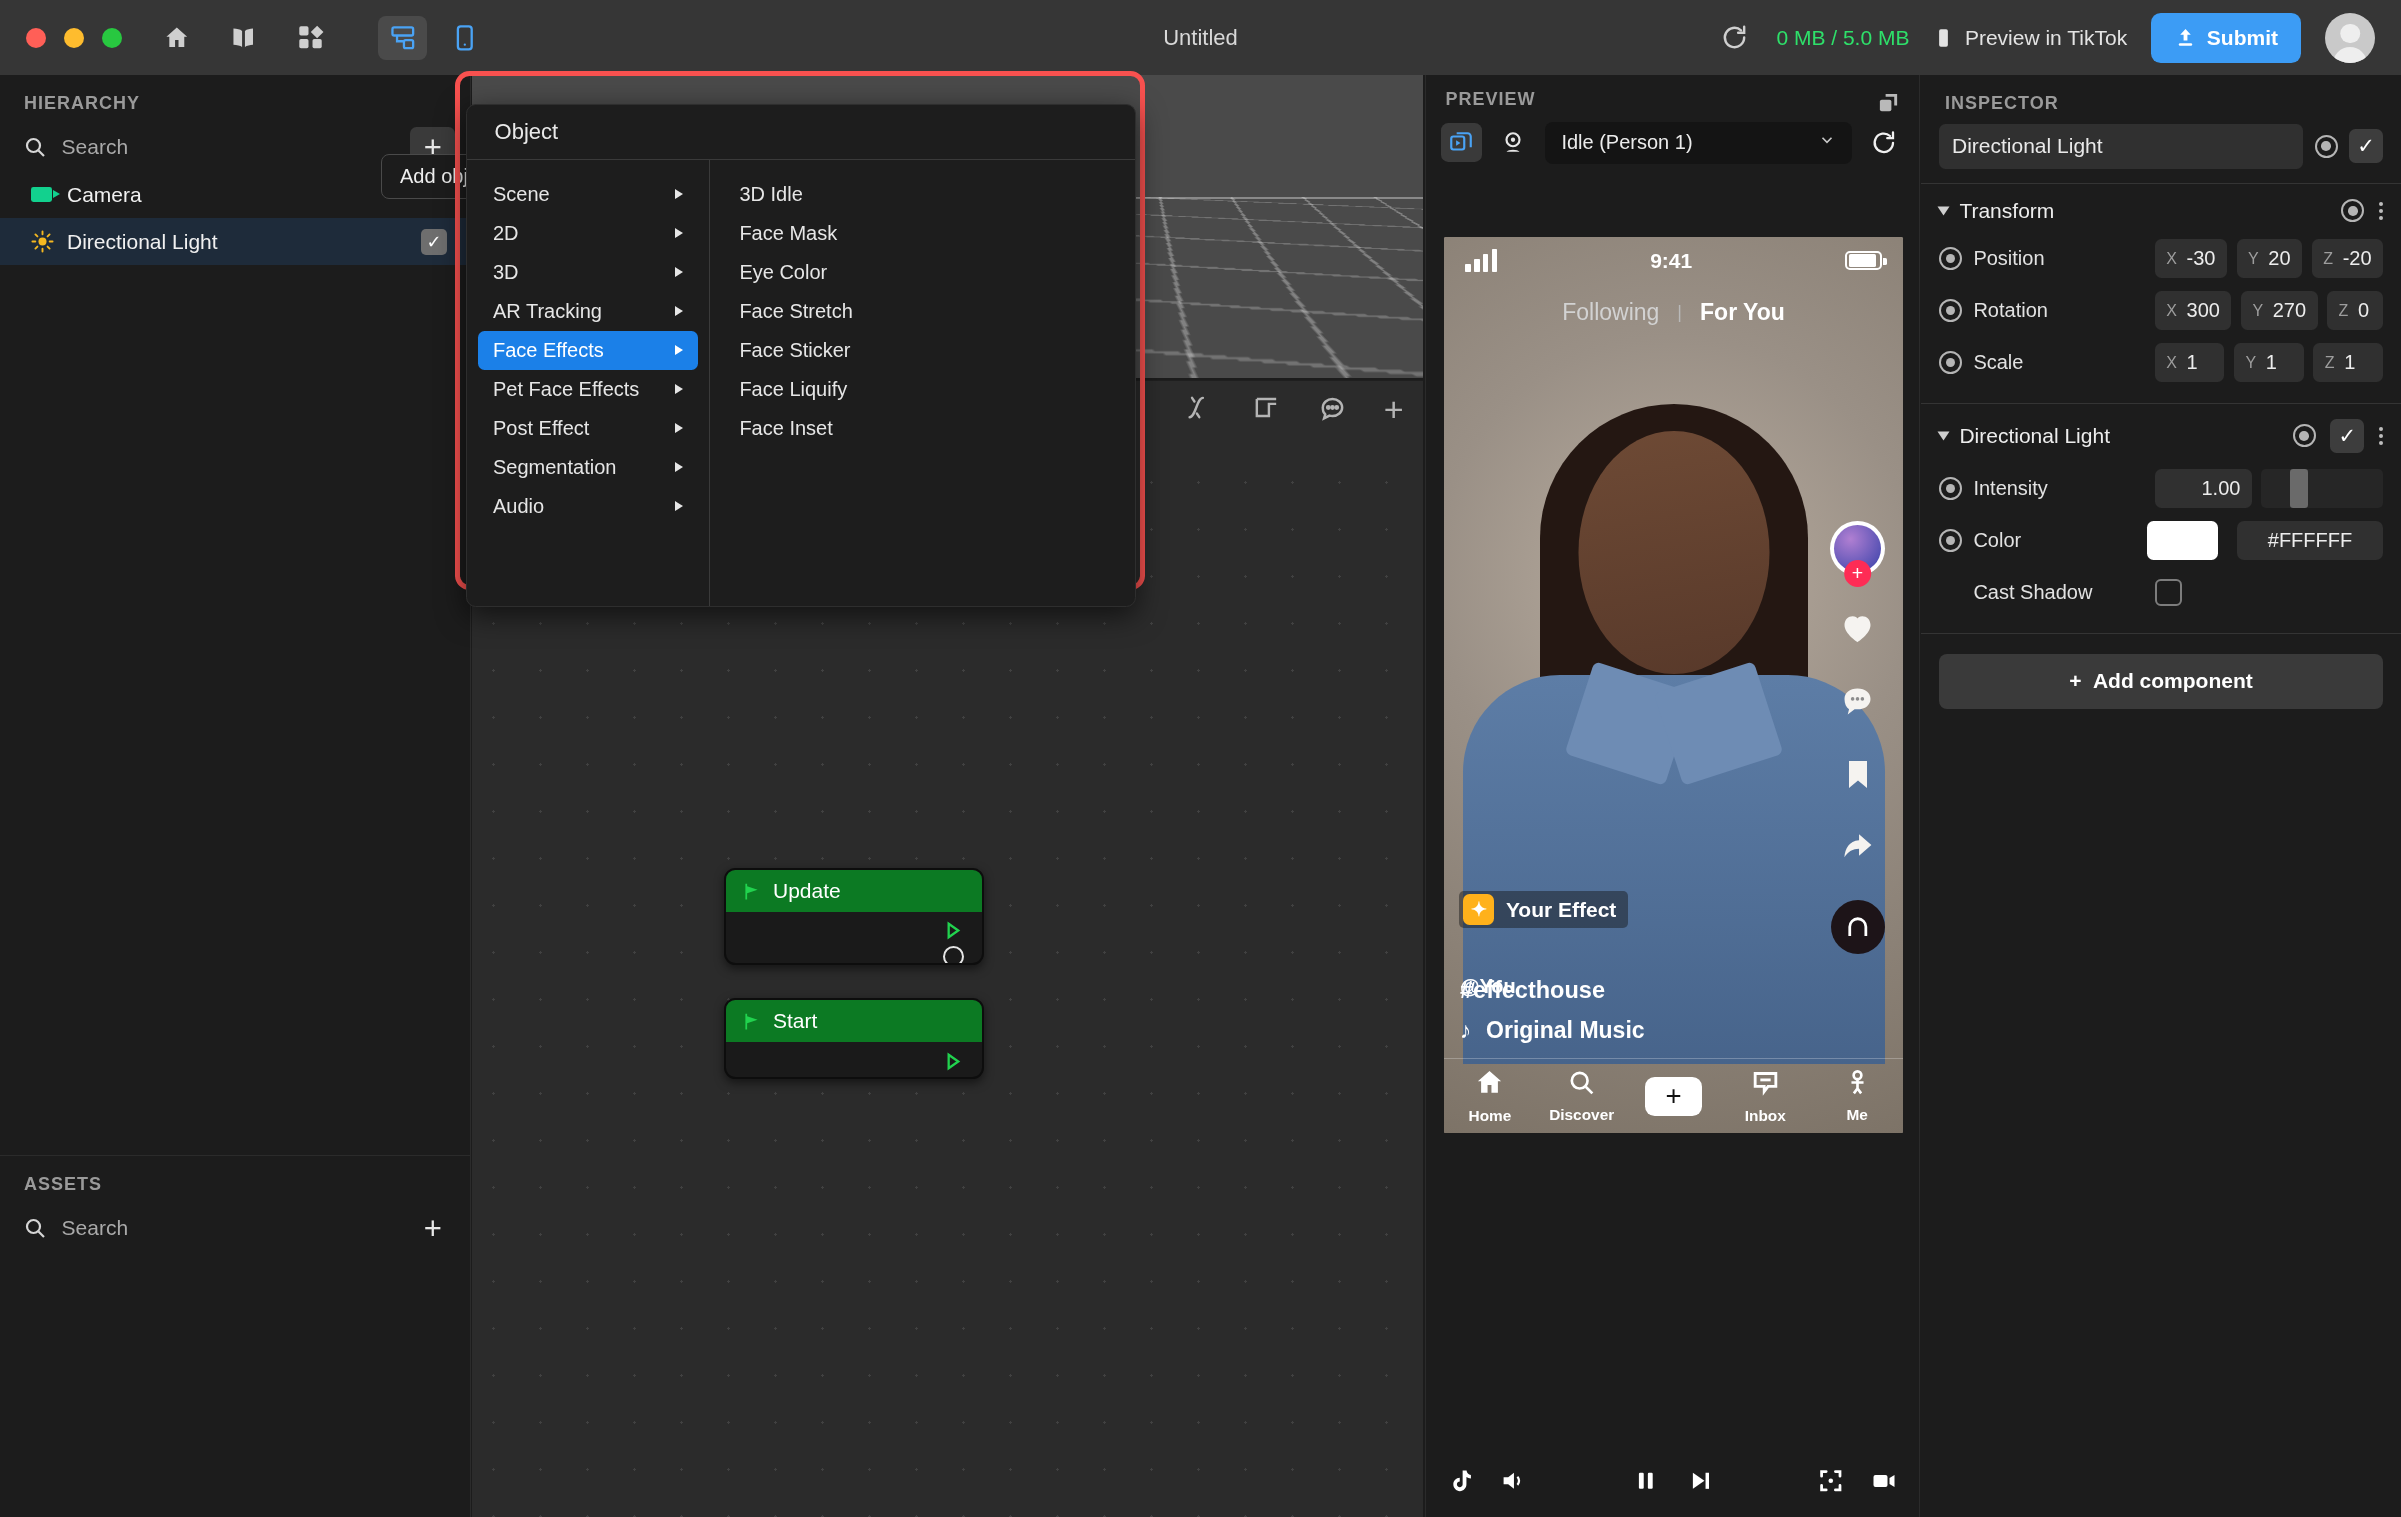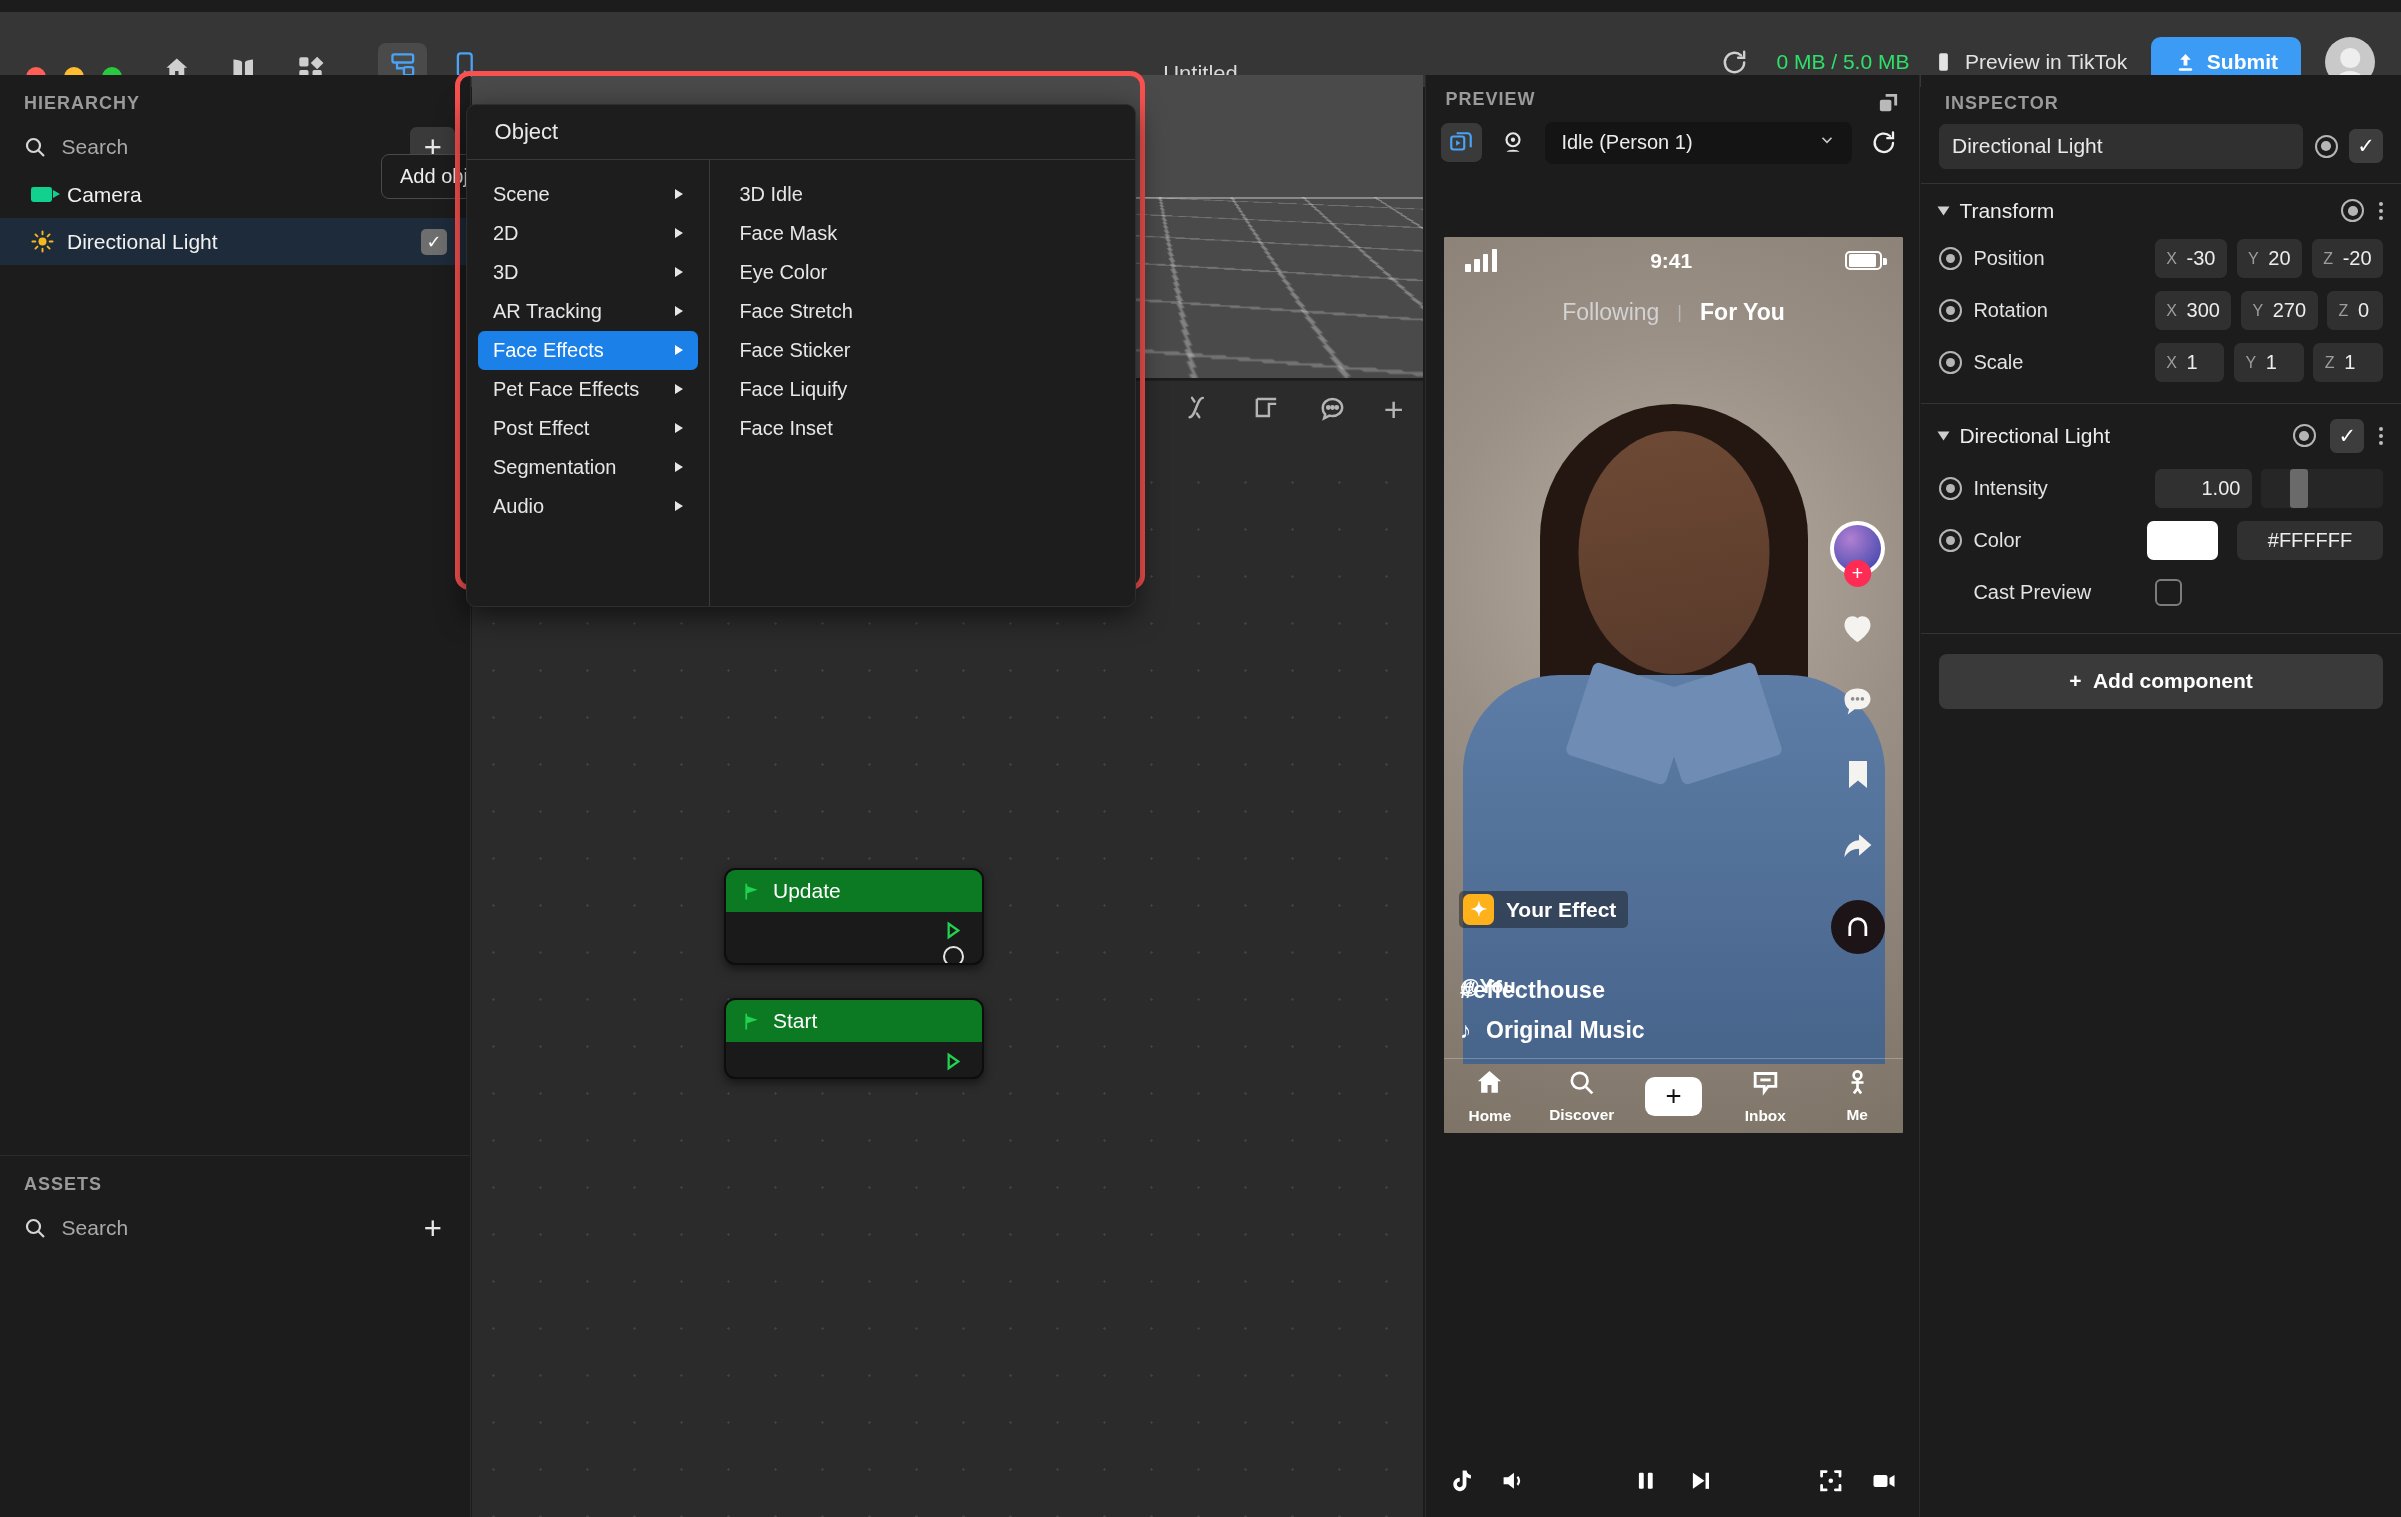--- a/index.html
+++ b/index.html
@@ -7,21 +7,21 @@
   body{
     width:2401px;height:1517px;overflow:hidden;
     font-family:"Liberation Sans", sans-serif;
     color:#e8e8e8;
     -webkit-font-smoothing:antialiased;
   }
   .app{position:relative;width:2401px;height:1517px;background:#1c1c1c;}
 
   
   .titlebar{position:absolute;left:0;top:0;width:2401px;height:75px;background:#363636;
-    display:flex;align-items:flex-end;margin-top:12px;}
+    display:flex;align-items:center;}
   .traffic{display:flex;gap:18px;margin-left:26px;align-items:center;}
   .tl{width:20px;height:20px;border-radius:50%;}
   .tl.r{background:#ff5f57;} .tl.y{background:#febc2e;} .tl.g{background:#28c840;}
   .tbicons{display:flex;gap:31px;align-items:center;margin-left:37px;}
   .tbicon{width:36px;height:36px;display:flex;align-items:center;justify-content:center;color:#cfcfcf;}
   .tbtoggles{display:flex;gap:13px;align-items:center;margin-left:49px;}
   .tgl{width:49px;height:44px;border-radius:8px;display:flex;align-items:center;justify-content:center;}
   .tgl.on{background:#4a4a4a;}
   .tgl svg{stroke:#4aa3f5;}
   .tbtitle{position:absolute;left:0;right:0;text-align:center;font-size:22px;color:#d8d8d8;pointer-events:none;}
@@ -752,21 +752,21 @@
         <span class="plabel">Color</span>
         <span class="fields" style="align-items:center;">
           <span class="swatch"></span>
           <span style="flex:1"></span>
           <span class="hexfld">#FFFFFF</span>
         </span>
       </div>
 
       <div class="prow">
         <span style="width:23px;flex:none;"></span>
-        <span class="plabel">Cast Preview</span>
+        <span class="plabel">Cast Shadow</span>
         <span class="fields">
             <span class="emptychk"></span>
             <span style="flex:1"></span>
           </span>
       </div>
     </div>
 
     <div style="border-top:0.8px solid #343434;"></div>
     <div class="addcomp">
       <span>+</span>

